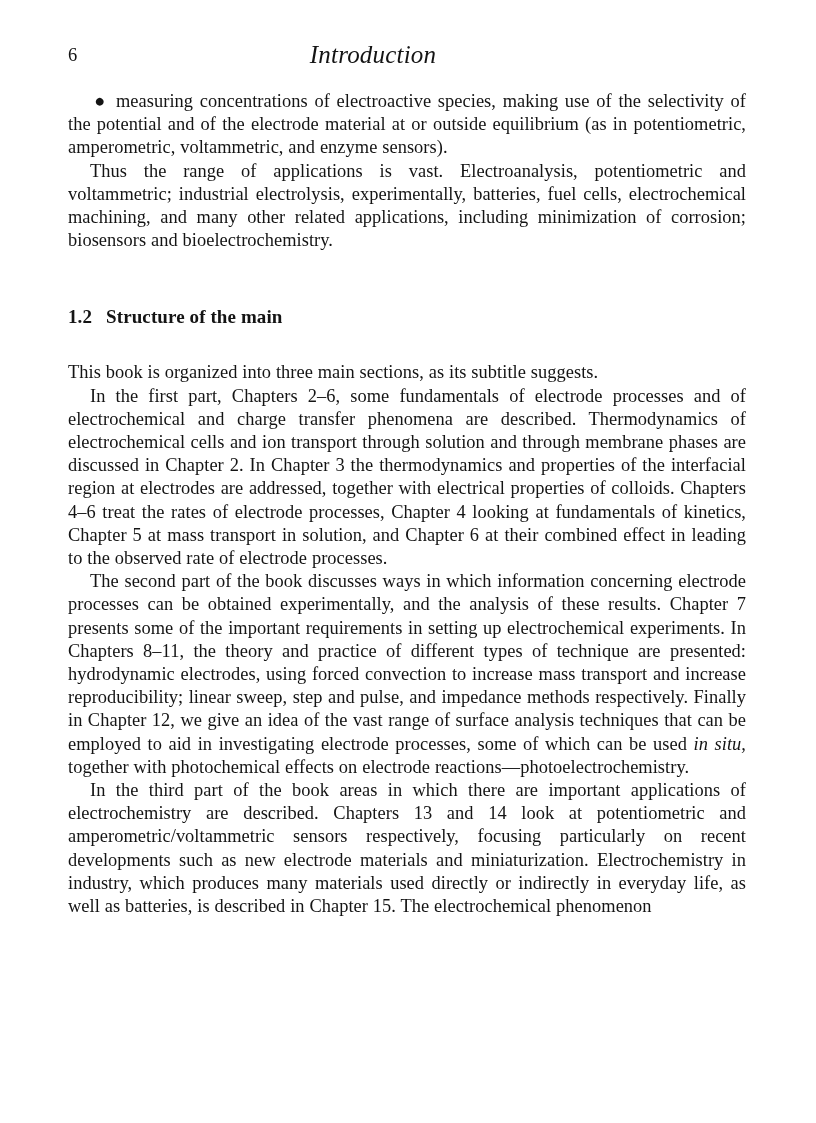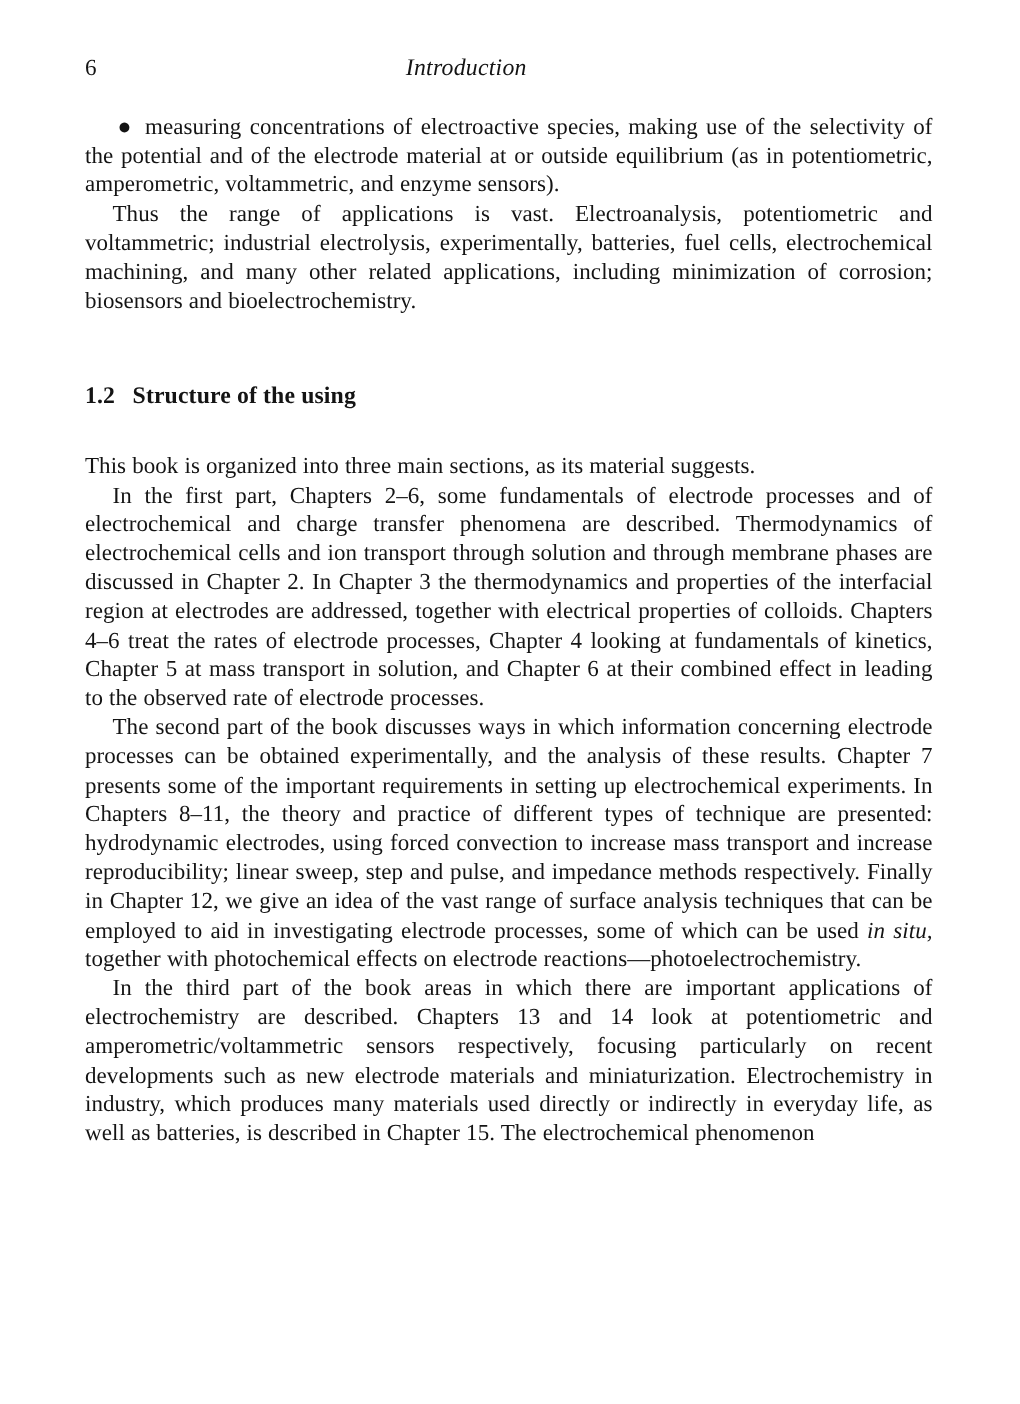--- a/index.html
+++ b/index.html
@@ -36,21 +36,21 @@
     line-height: 22px;
     letter-spacing: 0.2px;
   }
   .running-head {
     position: absolute;
     left: 0;
     right: 0;
     top: 0;
     text-align: center;
     font-style: italic;
-    font-size: 19px;
+    font-size: 25px;
     line-height: 22px;
     letter-spacing: 0.2px;
     padding-right: 68px;
   }
   
   p.body {
     margin: 0;
     font-size: 18.4px;
     line-height: 23.2px;
     text-align: justify;
@@ -107,24 +107,24 @@
     <div class="header-row">
       <div class="folio">6</div>
       <div class="running-head">Introduction</div>
     </div>
 
     <p class="body bullet"><span class="bullet-lead"></span><span class="bullet-mark">●</span><span>measuring concentrations of electroactive species, making use of the selectivity of the potential and of the electrode material at or outside equilibrium (as in potentiometric, amperometric, voltammetric, and enzyme sensors).</span></p>
 
     <p class="body indent gap-para">Thus the range of applications is vast. Electroanalysis, potentiometric and voltammetric; industrial electrolysis, experimentally, batteries, fuel cells, electrochemical machining, and many other related applications, including minimization of corrosion; biosensors and bioelectrochemistry.</p>
 
     <div class="heading-block">
-      <h2 class="section-heading"><span class="num">1.2</span><span>Structure of the using</span></h2>
+      <h2 class="section-heading"><span class="num">1.2</span><span>Structure of the main</span></h2>
     </div>
 
-    <p class="body">This book is organized into three main sections, as its material suggests.</p>
+    <p class="body">This book is organized into three main sections, as its subtitle suggests.</p>
 
     <p class="body indent">In the first part, Chapters 2–6, some fundamentals of electrode processes and of electrochemical and charge transfer phenomena are described. Thermodynamics of electrochemical cells and ion transport through solution and through membrane phases are discussed in Chapter 2. In Chapter 3 the thermodynamics and properties of the interfacial region at electrodes are addressed, together with electrical properties of colloids. Chapters 4–6 treat the rates of electrode processes, Chapter 4 looking at fundamentals of kinetics, Chapter 5 at mass transport in solution, and Chapter 6 at their combined effect in leading to the observed rate of electrode processes.</p>
 
     <p class="body indent"><span>The second part of the book discusses ways in which information concerning electrode processes can be obtained experimentally, and the analysis of these results. Chapter 7 presents some of the important requirements in setting up electrochemical experiments. In Chapters 8–11, the theory and practice of different types of technique are presented: hydrodynamic electrodes, using forced convection to increase mass transport and increase reproducibility; linear sweep, step and pulse, and impedance methods respectively. Finally in Chapter 12, we give an idea of the vast range of surface analysis techniques that can be employed to aid in investigating electrode processes, some of which can be used </span><em class="ital">in situ,</em><span> together with photochemical effects on electrode reactions—photoelectrochemistry.</span></p>
 
     <p class="body indent">In the third part of the book areas in which there are important applications of electrochemistry are described. Chapters 13 and 14 look at potentiometric and amperometric/voltammetric sensors respectively, focusing particularly on recent developments such as new electrode materials and miniaturization. Electrochemistry in industry, which produces many materials used directly or indirectly in everyday life, as well as batteries, is described in Chapter 15. The electrochemical phenomenon</p>
 
   </div>
 </div>
 

